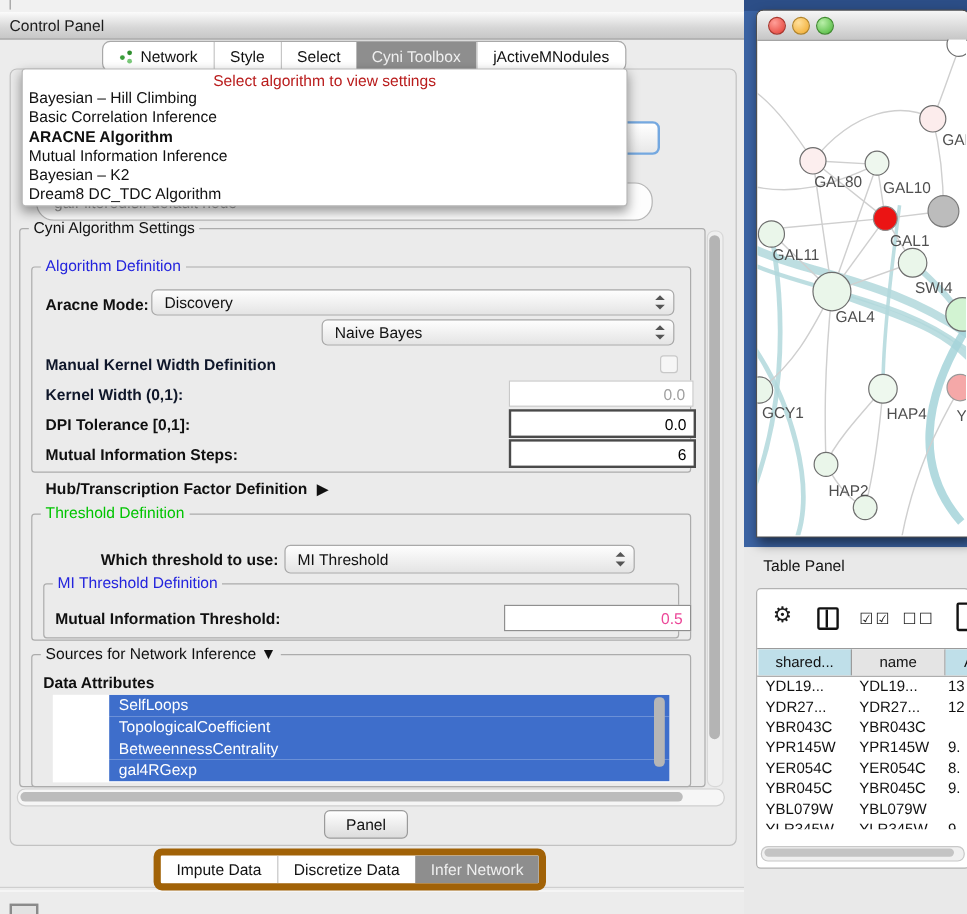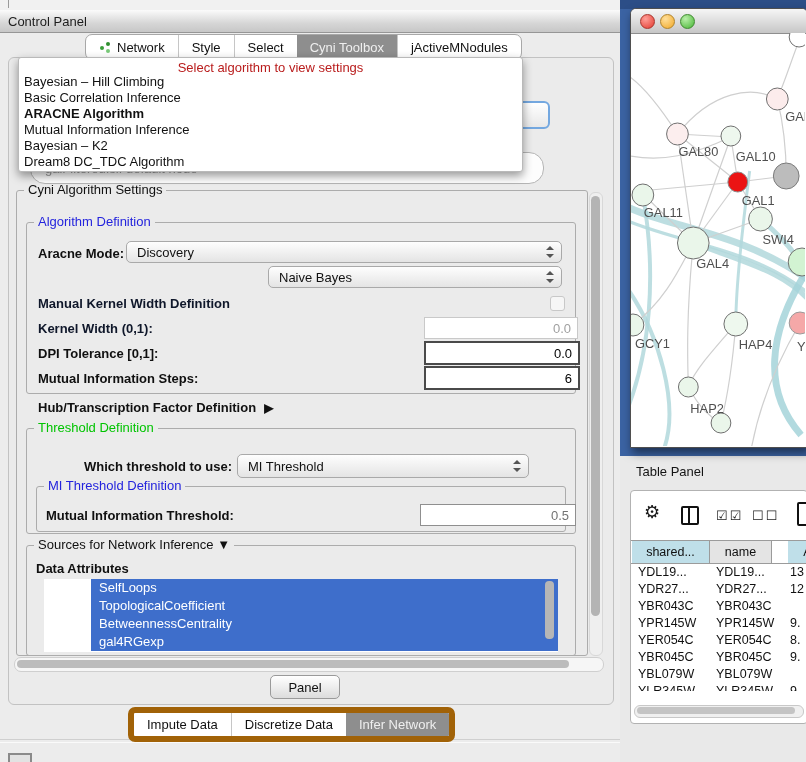--- a/index.html
+++ b/index.html
@@ -63,21 +63,21 @@
   .combo .arrows{position:absolute;right:7px;top:50%;width:8px;height:12px;transform:translateY(-50%);}
   .combo .arrows::before{content:"";position:absolute;left:0;top:0;
          border-left:4px solid transparent;border-right:4px solid transparent;border-bottom:4px solid #555;}
   .combo .arrows::after{content:"";position:absolute;left:0;bottom:0;
          border-left:4px solid transparent;border-right:4px solid transparent;border-top:4px solid #555;}
 
   .tin{position:absolute;height:20px;background:#fff;font-size:13px;display:flex;align-items:center;
        justify-content:flex-end;padding:0 6px;box-sizing:content-box;}
   .tin.disabled{border:1px solid #c9c9c9;color:#a0a0a0;}
   .tin.strong{border:2px solid #4a4a4a;color:#000;}
-  .tin.thin{border:1px solid #8f8f8f;color:#737373;}
+  .tin.thin{border:1px solid #8f8f8f;color:#ec4899;}
 
   .checkbox{position:absolute;left:550px;top:296px;width:13px;height:13px;border:1px solid #c8c8c8;
             border-radius:3px;background:#f6f6f6;}
 
   .arrowglyph{font-size:12px;margin-left:8px;}
 
   
   .srclist{position:absolute;left:44px;top:579px;width:514px;height:73px;background:#ffffff;overflow:hidden;}
   .src-item{height:18px;line-height:18px;background:#3e6ecb;color:#ffffff;font-size:13px;padding-left:8px;margin-left:47px;}
   .list-thumb{position:absolute;left:545px;top:581px;width:9px;height:58px;background:#b6b6b6;border-radius:4px;}
@@ -117,21 +117,21 @@
   .colicon::after{content:"";position:absolute;left:5px;top:0;width:2px;height:15px;background:#111;}
   .chkpair{left:716px;top:508px;font-size:13px;letter-spacing:2px;color:#222;}
   .unchkpair{left:752px;top:508px;font-size:13px;letter-spacing:2px;color:#222;}
   .particon{left:797px;top:502px;width:12px;height:20px;border:2px solid #111;border-radius:2px;}
 
   .thead{left:631px;top:540px;width:175px;height:22px;border-top:1px solid #9b9b9b;border-bottom:1px solid #9b9b9b;overflow:hidden;}
   .th{position:absolute;top:0;height:22px;display:flex;align-items:center;justify-content:center;
       font-size:12.5px;background:#e4e4e4;border-right:1px solid #9b9b9b;box-sizing:border-box;}
   .th.hl{background:#bfdfe9;}
   .th:nth-of-type(1){left:1px;width:78px;}
-  .th:nth-of-type(2){left:79px;width:62px;}
+  .th:nth-of-type(2){left:79px;width:78px;}
   .th:nth-of-type(3){left:157px;width:40px;}
 
   .tbody{left:632px;top:564px;width:172px;height:127px;overflow:hidden;}
   .trow{position:relative;height:17px;font-size:12.5px;white-space:nowrap;}
   .trow span{position:absolute;top:1px;}
   .tc1{left:6px;}
   .tc2{left:84px;}
   .tc3{left:158px;}
 
   .tscroll{left:634px;top:705px;width:168px;height:11px;background:#f0f0f0;border:1px solid #c8c8c8;border-radius:6px;}

